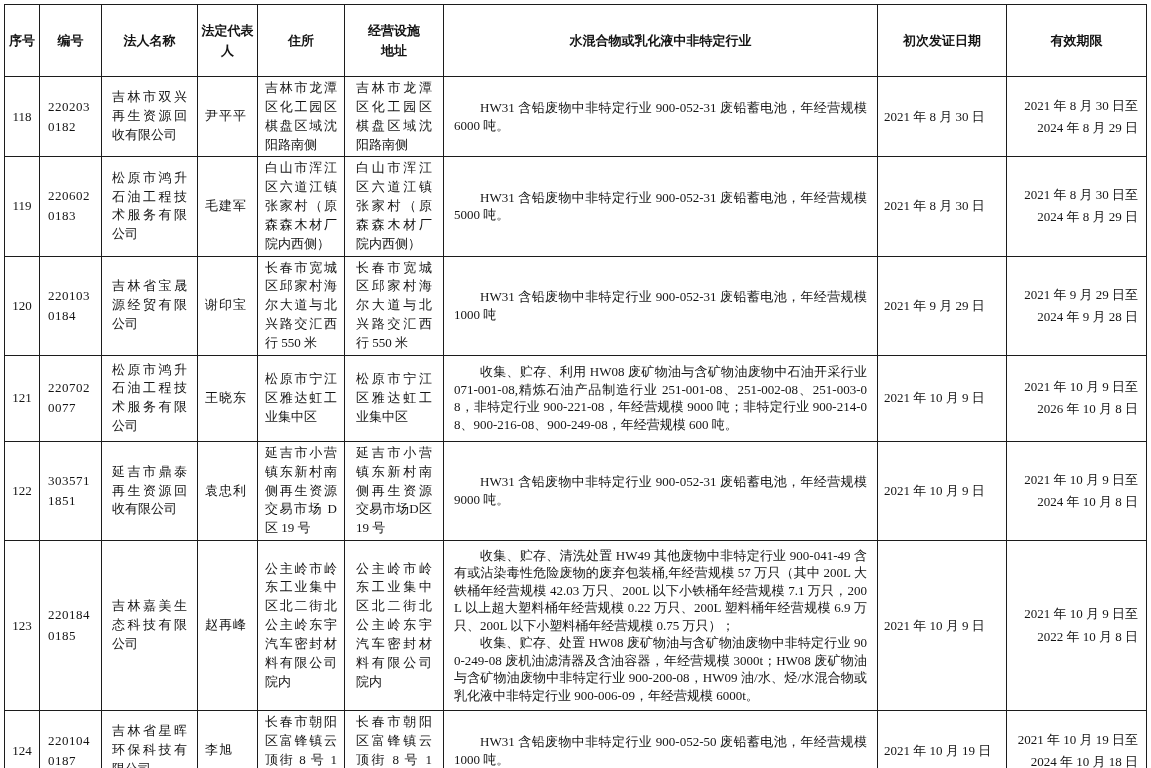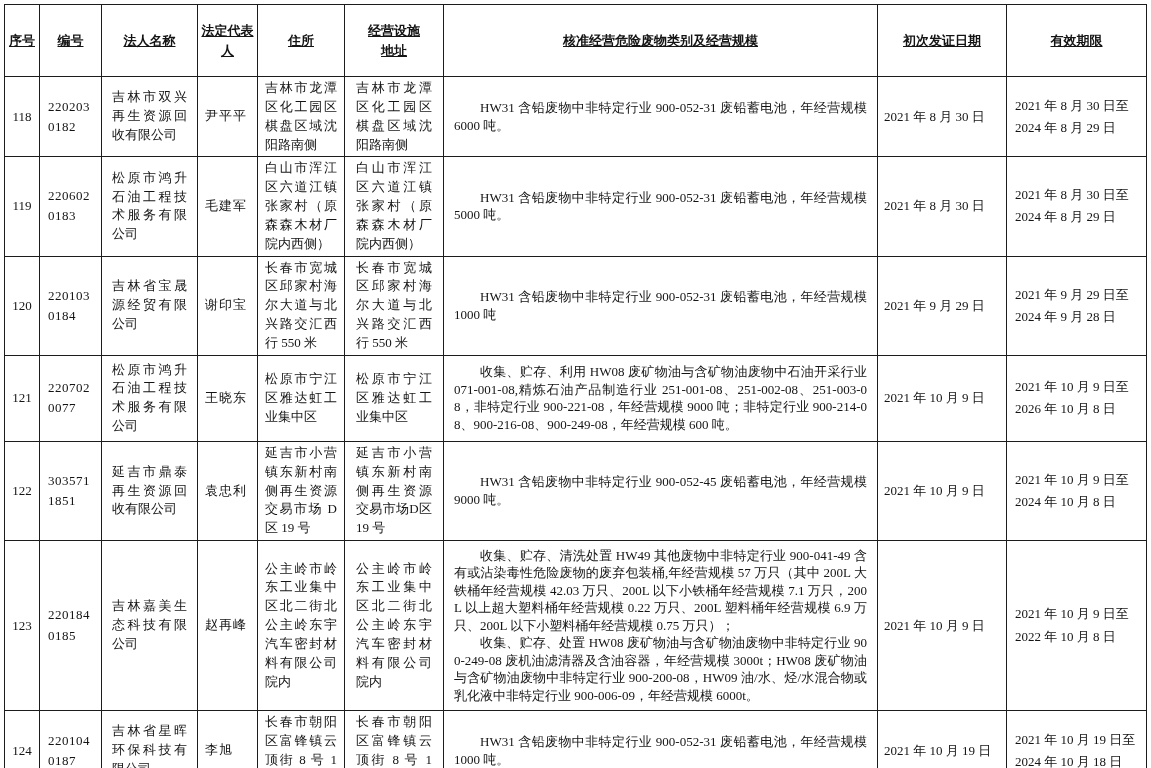--- a/index.html
+++ b/index.html
@@ -21,21 +21,21 @@
     font-size:13px;
     overflow:hidden;
   }
   th{
     font-weight:bold;
     text-align:center;
     line-height:1.5;
     padding:2px 3px;
     white-space:pre-line;
   }
-  thead tr{height:72px;text-decoration:underline;}
+  thead tr{height:72px;}
   tbody tr:nth-child(1){height:80px;}
   tbody tr:nth-child(2){height:96px;}
   tbody tr:nth-child(3){height:90px;}
   tbody tr:nth-child(4){height:86px;}
   tbody tr:nth-child(5){height:88px;}
   tbody tr:nth-child(6){height:170px;}
   tbody tr:nth-child(7){height:74px;}
 
   .c-sn{text-align:center;border-radius:11px;}
   .c-code{padding:0 10px 0 8px;word-break:break-all;letter-spacing:.5px;line-height:1.55;}
@@ -50,21 +50,21 @@
   }
   .c-rep{padding:0 7px;letter-spacing:1px;line-height:1.45;}
   .c-approval{
     text-align:justify;
     text-justify:inter-character;
     padding:2px 10px;
     line-height:1.35;
   }
   .c-approval .para{margin:0;text-indent:2em;word-break:break-all;}
   .c-date{padding:16px 6px;white-space:nowrap;}
-  .c-validity{padding:2px 8px;line-height:1.7;word-break:keep-all;text-align:left;}
+  .c-validity{padding:2px 8px;line-height:1.7;word-break:keep-all;text-align:right;}
 </style>
 </head>
 <body>
 
 <table>
   <colgroup>
     <col style="width:35px">
       <col style="width:62px">
       <col style="width:96px">
     <col style="width:60px">
@@ -76,21 +76,21 @@
   </colgroup>
   <thead>
     <tr>
       <th>序号</th>
       <th>编号</th>
       <th>法人名称</th>
       <th>法定代表人</th>
       <th>住所</th>
       <th>经营设施
 地址</th>
-      <th>核准经营危险废物类别及经营规模</th>
+      <th>水混合物或乳化液中非特定行业</th>
       <th>初次发证日期</th>
       <th>有效期限</th>
     </tr>
   </thead>
   <tbody>
       <tr>
     <td class="c-sn">118</td>
     <td class="c-code">2202030182</td>
     <td class="c-name">吉林市双兴再生资源回收有限公司</td>
     <td class="c-rep">尹平平</td>
@@ -142,21 +142,21 @@
     <td class="c-validity">2021 年 10 月 9 日至 2026 年 10 月 8 日</td>
   </tr>
       <tr>
     <td class="c-sn">122</td>
     <td class="c-code">3035711851</td>
     <td class="c-name">延吉市鼎泰再生资源回收有限公司</td>
     <td class="c-rep">袁忠利</td>
     <td class="c-addr">延吉市小营镇东新村南侧再生资源交易市场 D 区 19 号</td>
     <td class="c-faddr">延吉市小营镇东新村南侧再生资源交易市场D区 19 号</td>
     <td class="c-approval">
-          <p class="para">HW31 含铅废物中非特定行业 900-052-45 废铅蓄电池，年经营规模 9000 吨。</p>
+          <p class="para">HW31 含铅废物中非特定行业 900-052-31 废铅蓄电池，年经营规模 9000 吨。</p>
         </td>
     <td class="c-date">2021 年 10 月 9 日</td>
     <td class="c-validity">2021 年 10 月 9 日至 2024 年 10 月 8 日</td>
   </tr>
       <tr>
     <td class="c-sn">123</td>
     <td class="c-code">2201840185</td>
     <td class="c-name">吉林嘉美生态科技有限公司</td>
     <td class="c-rep">赵再峰</td>
     <td class="c-addr">公主岭市岭东工业集中区北二街北公主岭东宇汽车密封材料有限公司院内</td>
@@ -169,19 +169,19 @@
     <td class="c-validity">2021 年 10 月 9 日至 2022 年 10 月 8 日</td>
   </tr>
       <tr>
     <td class="c-sn">124</td>
     <td class="c-code">2201040187</td>
     <td class="c-name">吉林省星晖环保科技有限公司</td>
     <td class="c-rep">李旭</td>
     <td class="c-addr">长春市朝阳区富锋镇云顶街 8 号 1 楼 101 室</td>
     <td class="c-faddr">长春市朝阳区富锋镇云顶街 8 号 1 楼 101 室</td>
     <td class="c-approval">
-          <p class="para">HW31 含铅废物中非特定行业 900-052-31 废铅蓄电池，年经营规模 1000 吨。</p>
+          <p class="para">HW31 含铅废物中非特定行业 900-052-50 废铅蓄电池，年经营规模 1000 吨。</p>
         </td>
     <td class="c-date">2021 年 10 月 19 日</td>
     <td class="c-validity">2021 年 10 月 19 日至 2024 年 10 月 18 日</td>
   </tr>
     </tbody>
 </table>
 
 </body></html>

